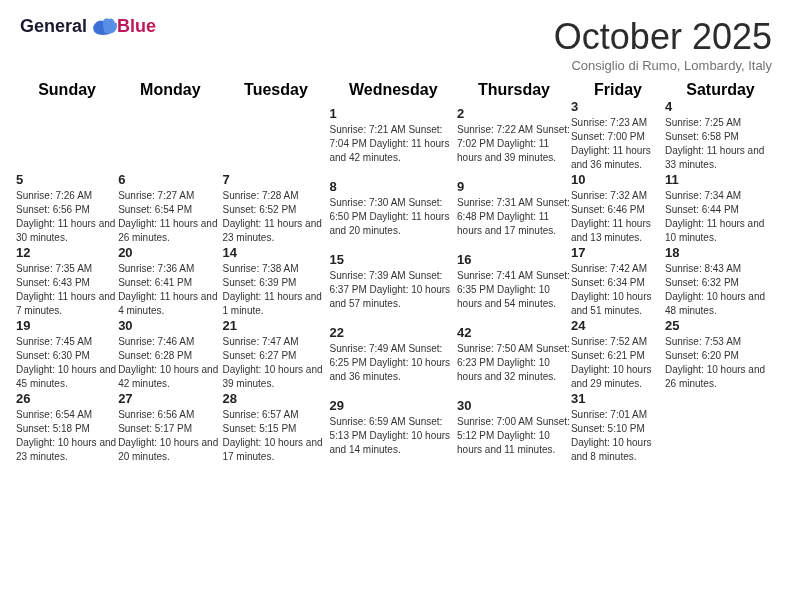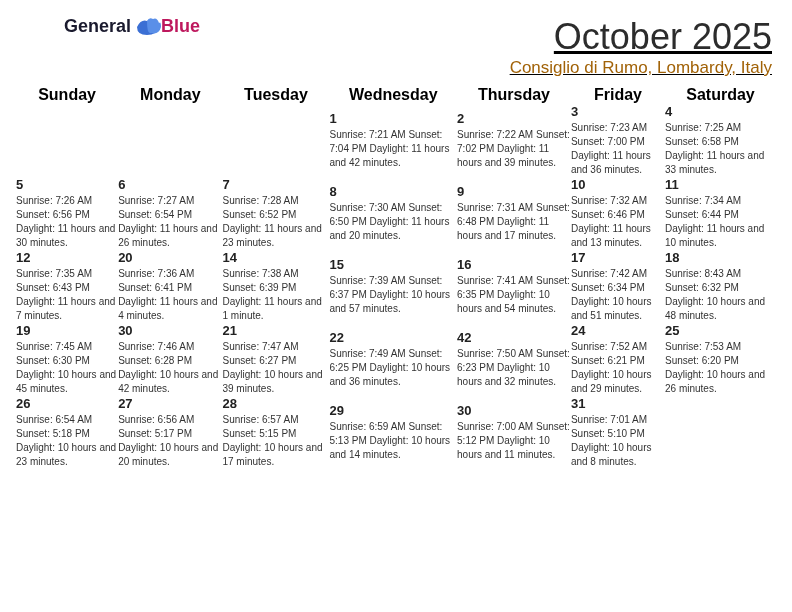--- a/index.html
+++ b/index.html
@@ -1,27 +1,27 @@
 <!DOCTYPE html>
 <html><head>
   <meta charset="utf-8">
   <style>
     * { box-sizing: border-box; margin: 0; padding: 0; }
     body { font-family: Arial, sans-serif; background: #fff; width: 792px; min-height: 612px; }
     
     .header { display: flex; align-items: flex-start; padding: 16px 20px 8px 20px; }
-    .logo { display: flex; flex-direction: column; align-items: flex-end; margin-right: auto; margin-left: 44px; }
+    .logo { display: flex; flex-direction: column; align-items: flex-end; margin-right: auto; }
     .logo-text { display: flex; align-items: center; }
     .logo-general { font-size: 18px; font-weight: bold; color: #1a1a2e; }
     .logo-blue { font-size: 18px; font-weight: bold; color: #be185d; }
     .logo-icon { width: 28px; height: 20px; margin-left: 2px; }
     
-    .title-block { text-align: right; text-decoration: underline; }
+    .title-block { text-align: right; }
     .month-title { font-size: 36px; color: #2c2c2c; font-weight: 300; }
-    .location { font-size: 17px; color: #a16207; }
+    .location { font-size: 13px; color: #737373; }
     
     .day-number {
       font-size: 13px;
       font-weight: bold;
       color: #222;
       display: block;
       margin-bottom: 2px;
     }
     
     .day-info {

